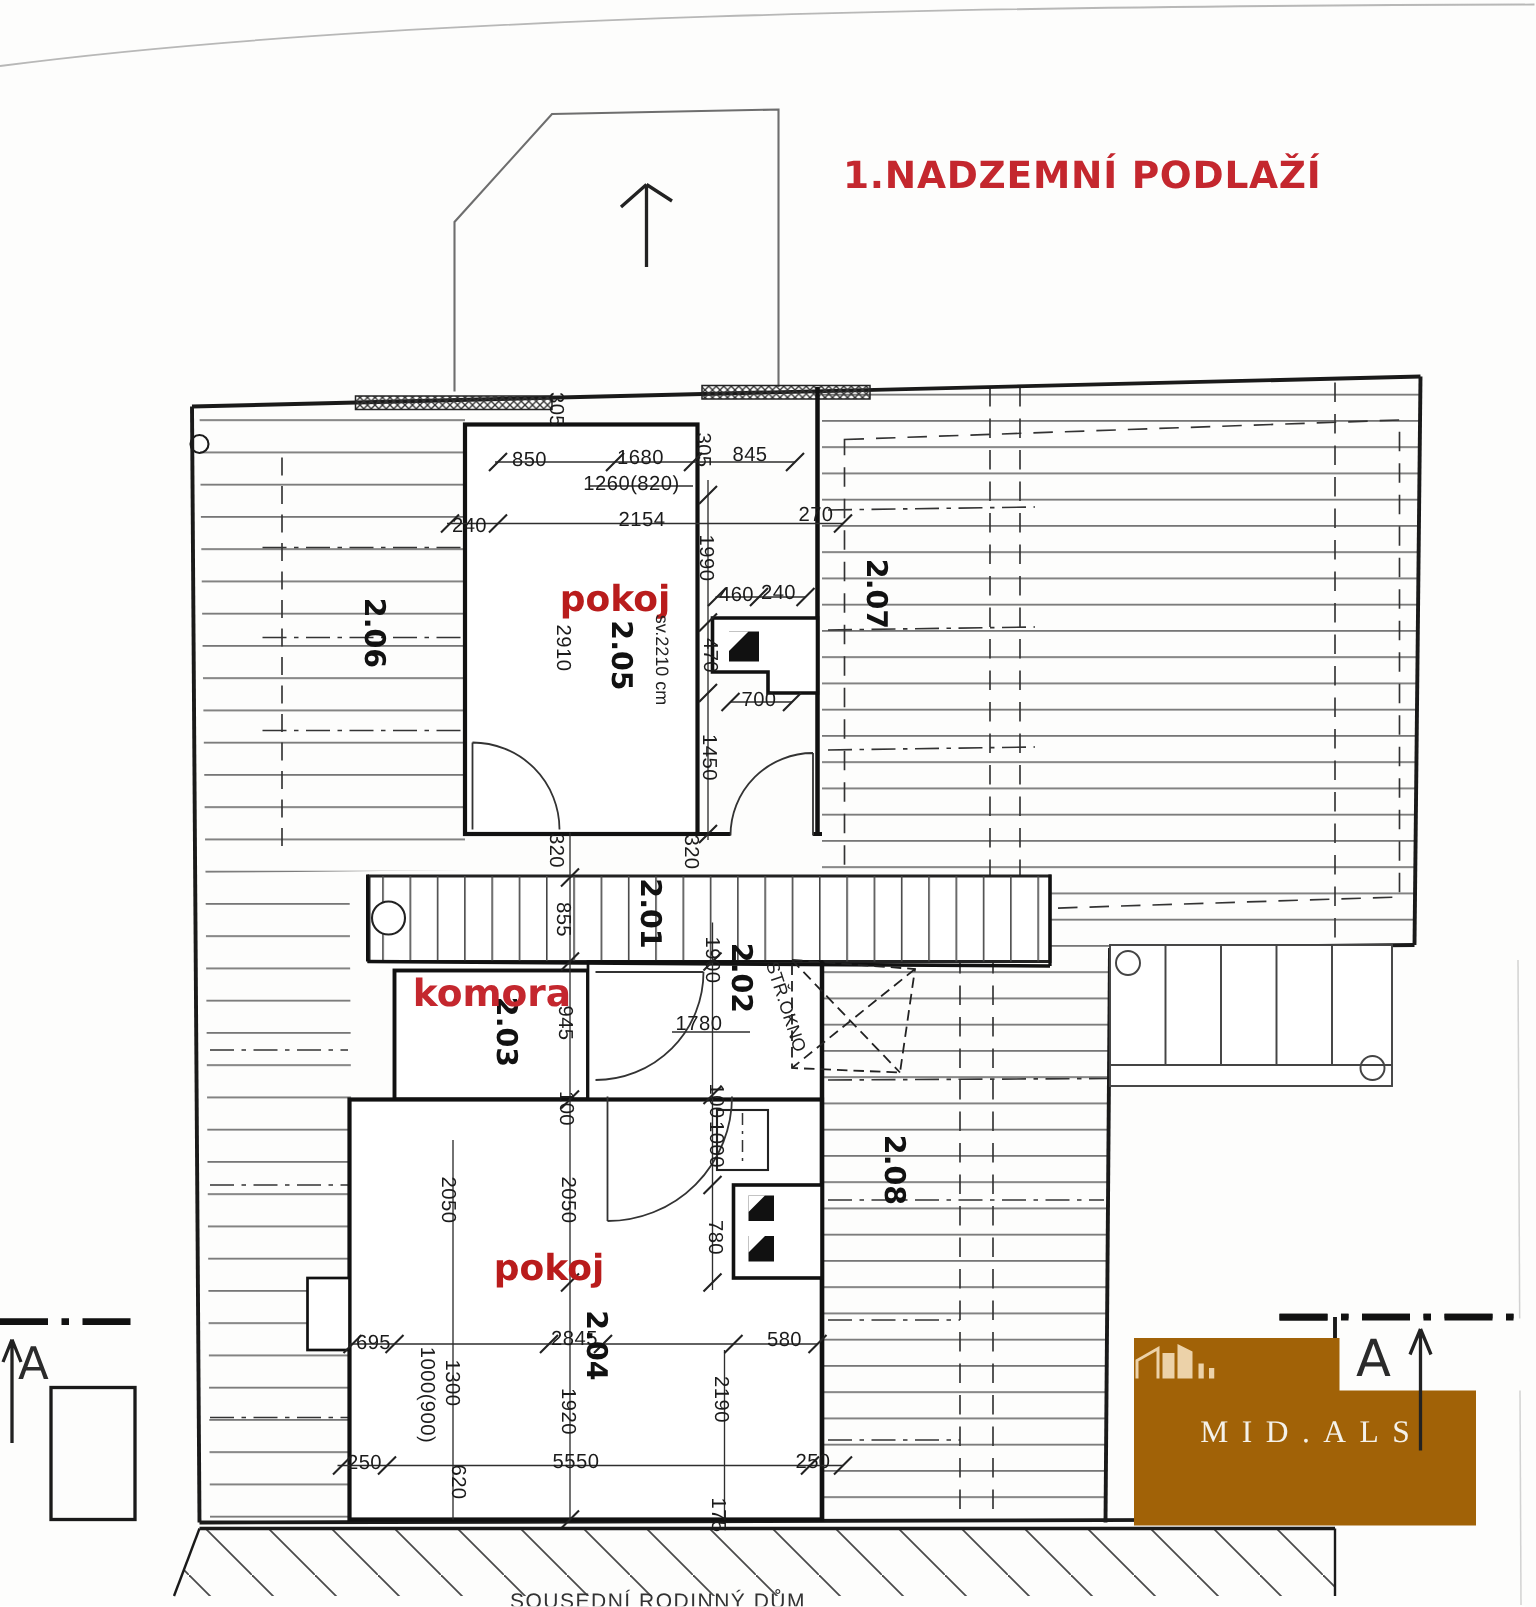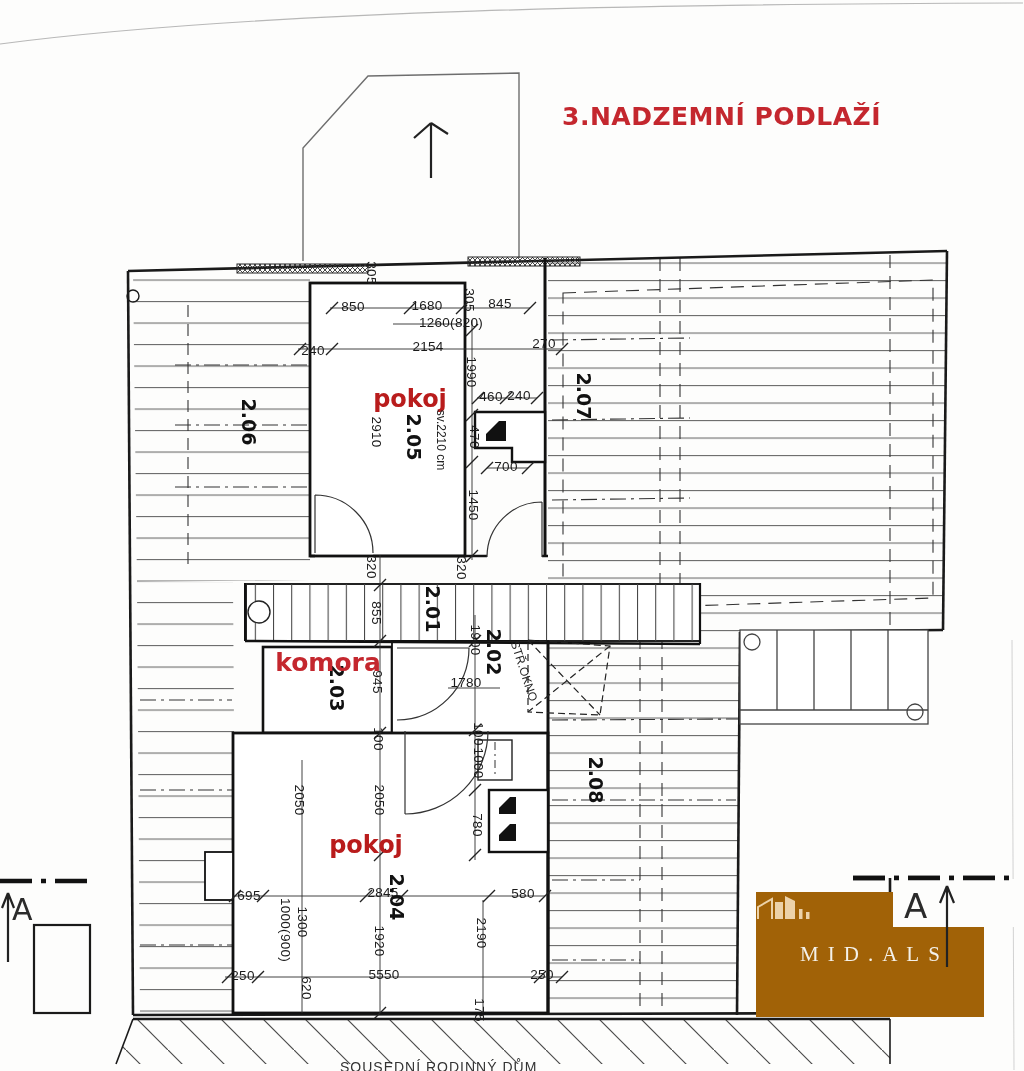--- a/index.html
+++ b/index.html
@@ -185,28 +185,28 @@
       <path d="M133,1019 L116,1064" stroke="#1a1a1a" stroke-width="1.6"></path>
       <path d="M890,1019 L890,1064" stroke="#1a1a1a" stroke-width="1.6"></path>
     </g>
 
     <g stroke="#111" stroke-width="4.5" fill="none">
       <path d="M0,881 L88,881" stroke-dasharray="32,9,5,9"></path>
       <path d="M853,878 L1013,878" stroke-dasharray="32,9,5,9"></path>
     </g>
   </svg>
 
-  <div class="title">3.NADZEMNÍ PODLAŽÍ</div>
+  <div class="title">1.NADZEMNÍ PODLAŽÍ</div>
 
   <div id="labels">
       <span class="lbl dim" style="left: 371px; top: 273px; transform: translate(-50%, -50%) rotate(90deg);">305</span>
       <span class="lbl dim" style="left: 469px; top: 300px; transform: translate(-50%, -50%) rotate(90deg);">305</span>
       <span class="lbl dim" style="left: 353px; top: 306px; transform: translate(-50%, -50%) rotate(0deg);">850</span>
       <span class="lbl dim" style="left: 427px; top: 305px; transform: translate(-50%, -50%) rotate(0deg);">1680</span>
-      <span class="lbl dim" style="left: 451px; top: 322px; transform: translate(-50%, -50%) rotate(0deg);">1260(820)</span>
+      <span class="lbl dim" style="left: 421px; top: 322px; transform: translate(-50%, -50%) rotate(0deg);">1260(820)</span>
       <span class="lbl dim" style="left: 500px; top: 303px; transform: translate(-50%, -50%) rotate(0deg);">845</span>
       <span class="lbl dim" style="left: 313px; top: 350px; transform: translate(-50%, -50%) rotate(0deg);">240</span>
       <span class="lbl dim" style="left: 428px; top: 346px; transform: translate(-50%, -50%) rotate(0deg);">2154</span>
       <span class="lbl dim" style="left: 544px; top: 343px; transform: translate(-50%, -50%) rotate(0deg);">270</span>
       <span class="lbl dim" style="left: 471px; top: 372px; transform: translate(-50%, -50%) rotate(90deg);">1990</span>
       <span class="lbl dim" style="left: 491px; top: 396px; transform: translate(-50%, -50%) rotate(0deg);">460</span>
       <span class="lbl dim" style="left: 519px; top: 395px; transform: translate(-50%, -50%) rotate(0deg);">240</span>
       <span class="lbl dim" style="left: 376px; top: 432px; transform: translate(-50%, -50%) rotate(90deg);">2910</span>
       <span class="lbl dim" style="left: 474px; top: 437px; transform: translate(-50%, -50%) rotate(90deg);">470</span>
       <span class="lbl dim" style="left: 506px; top: 466px; transform: translate(-50%, -50%) rotate(0deg);">700</span>

